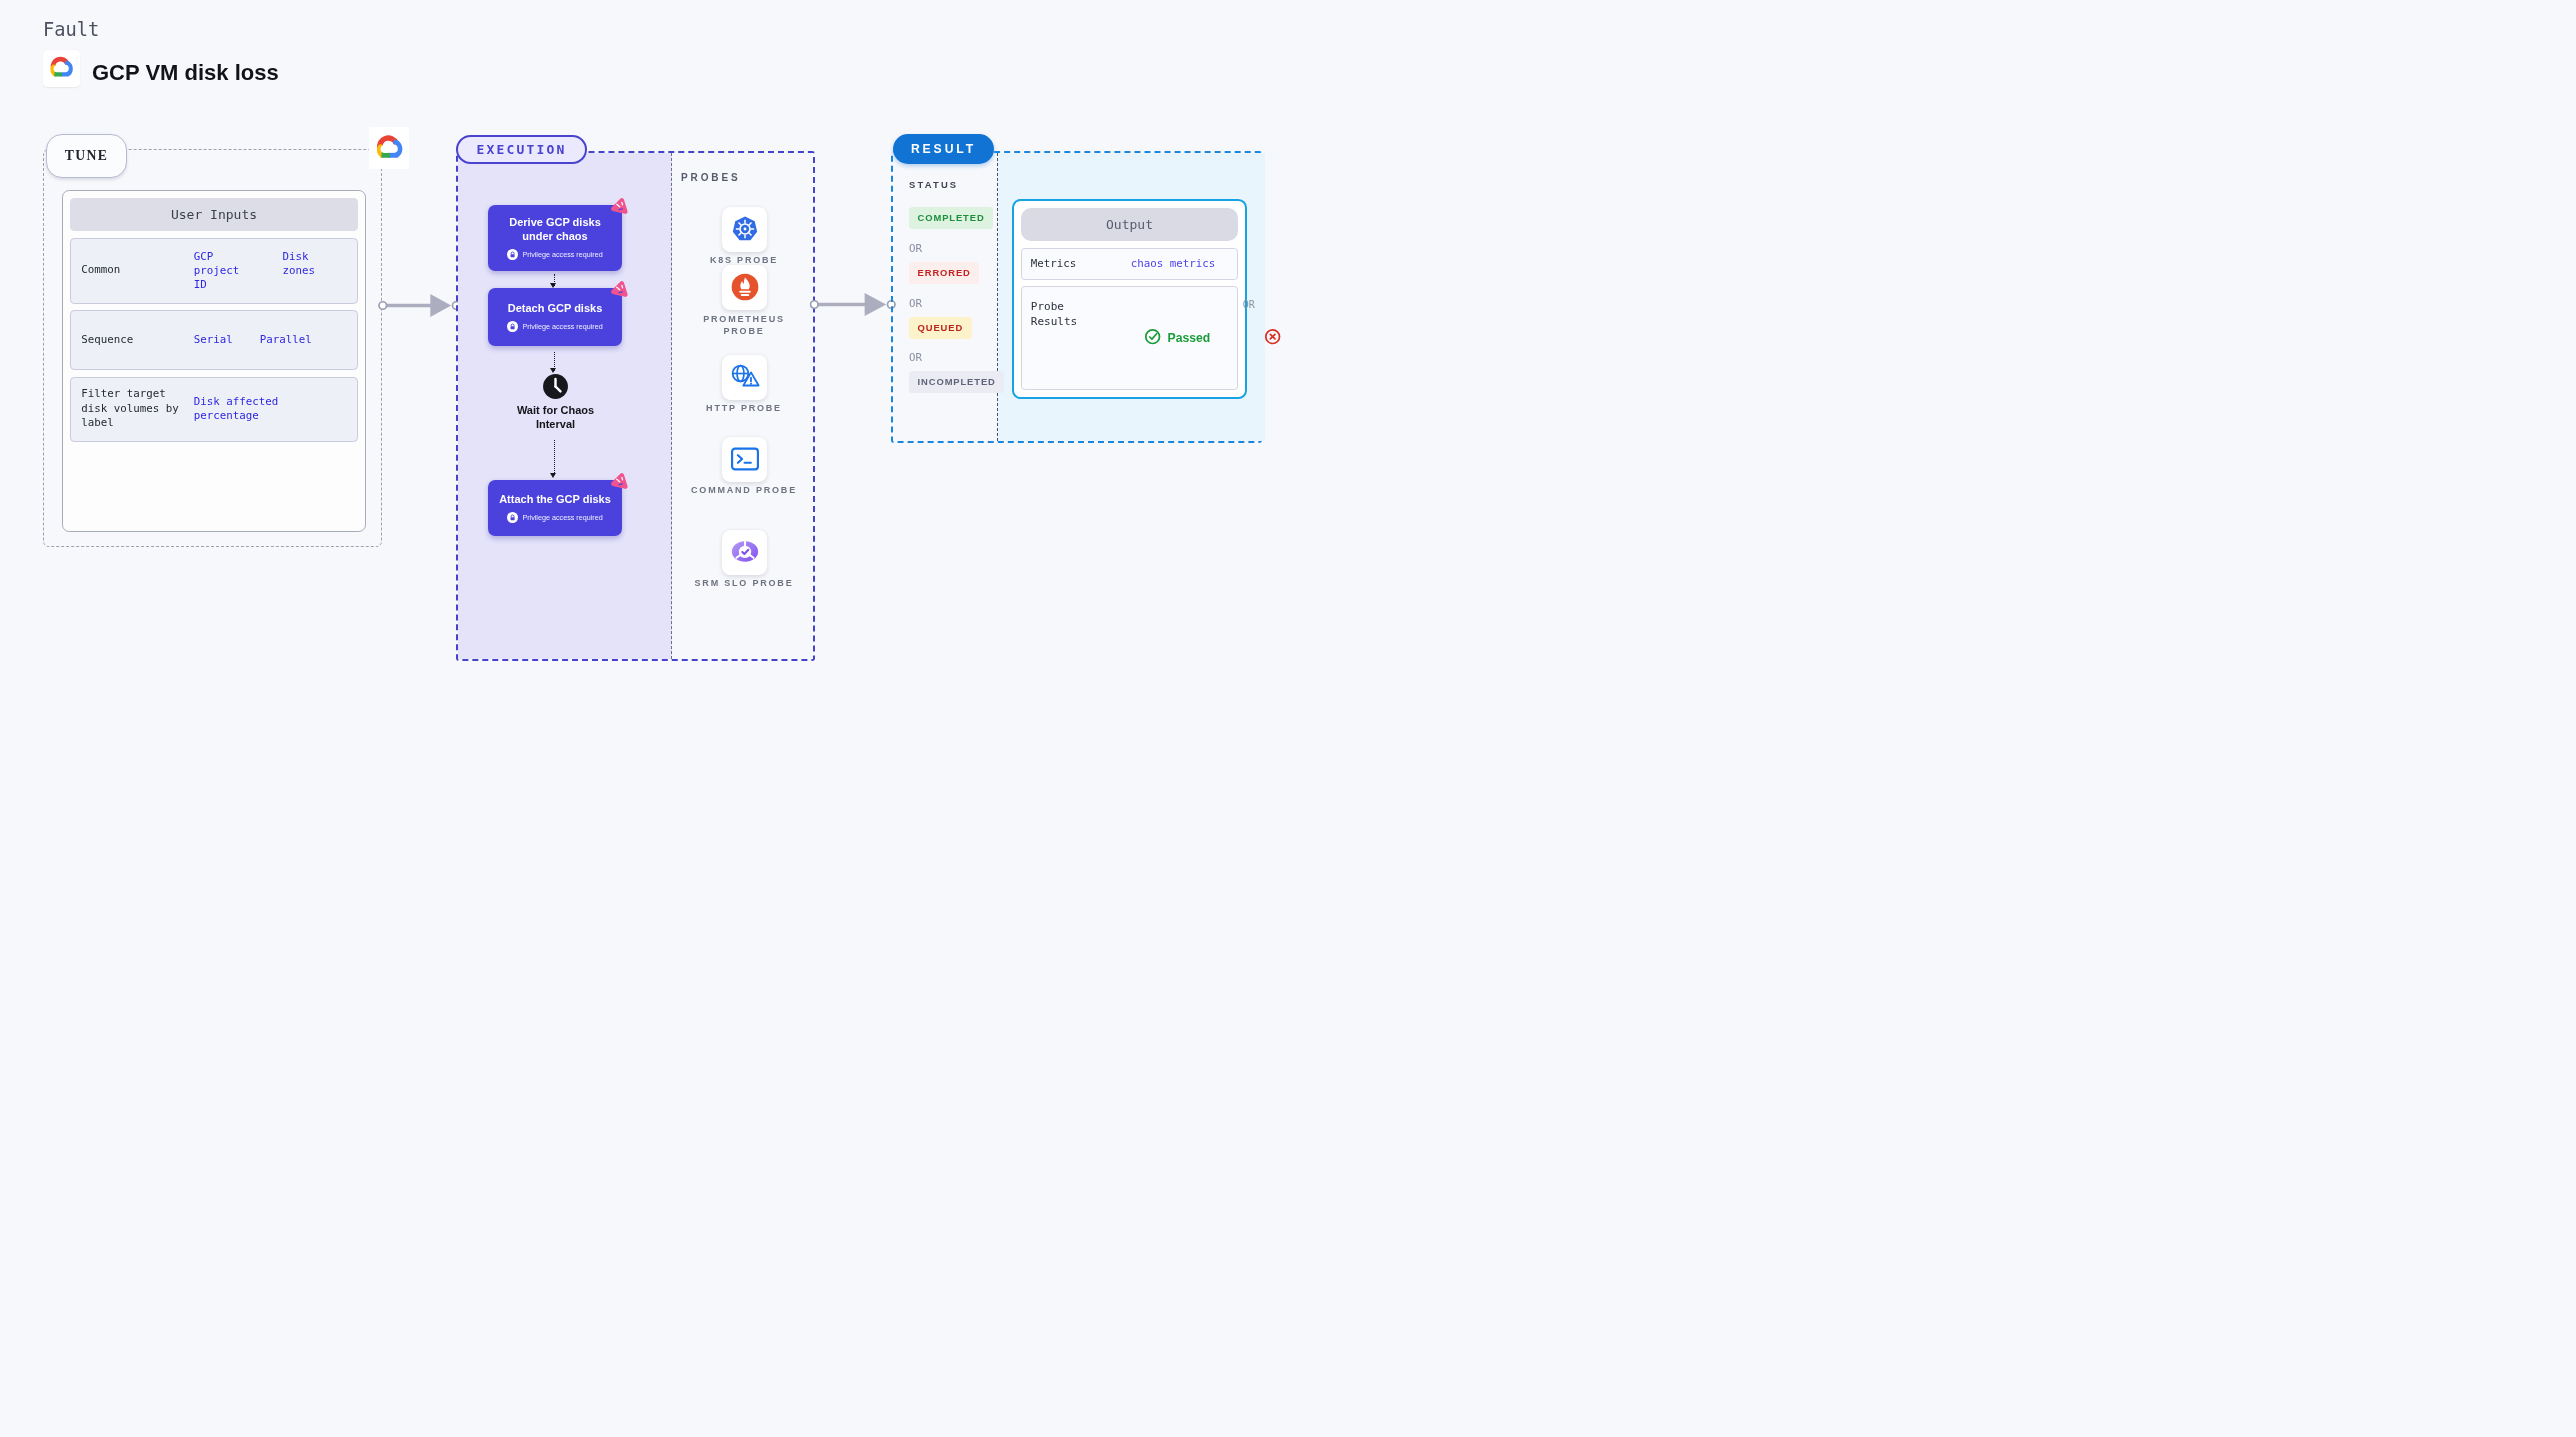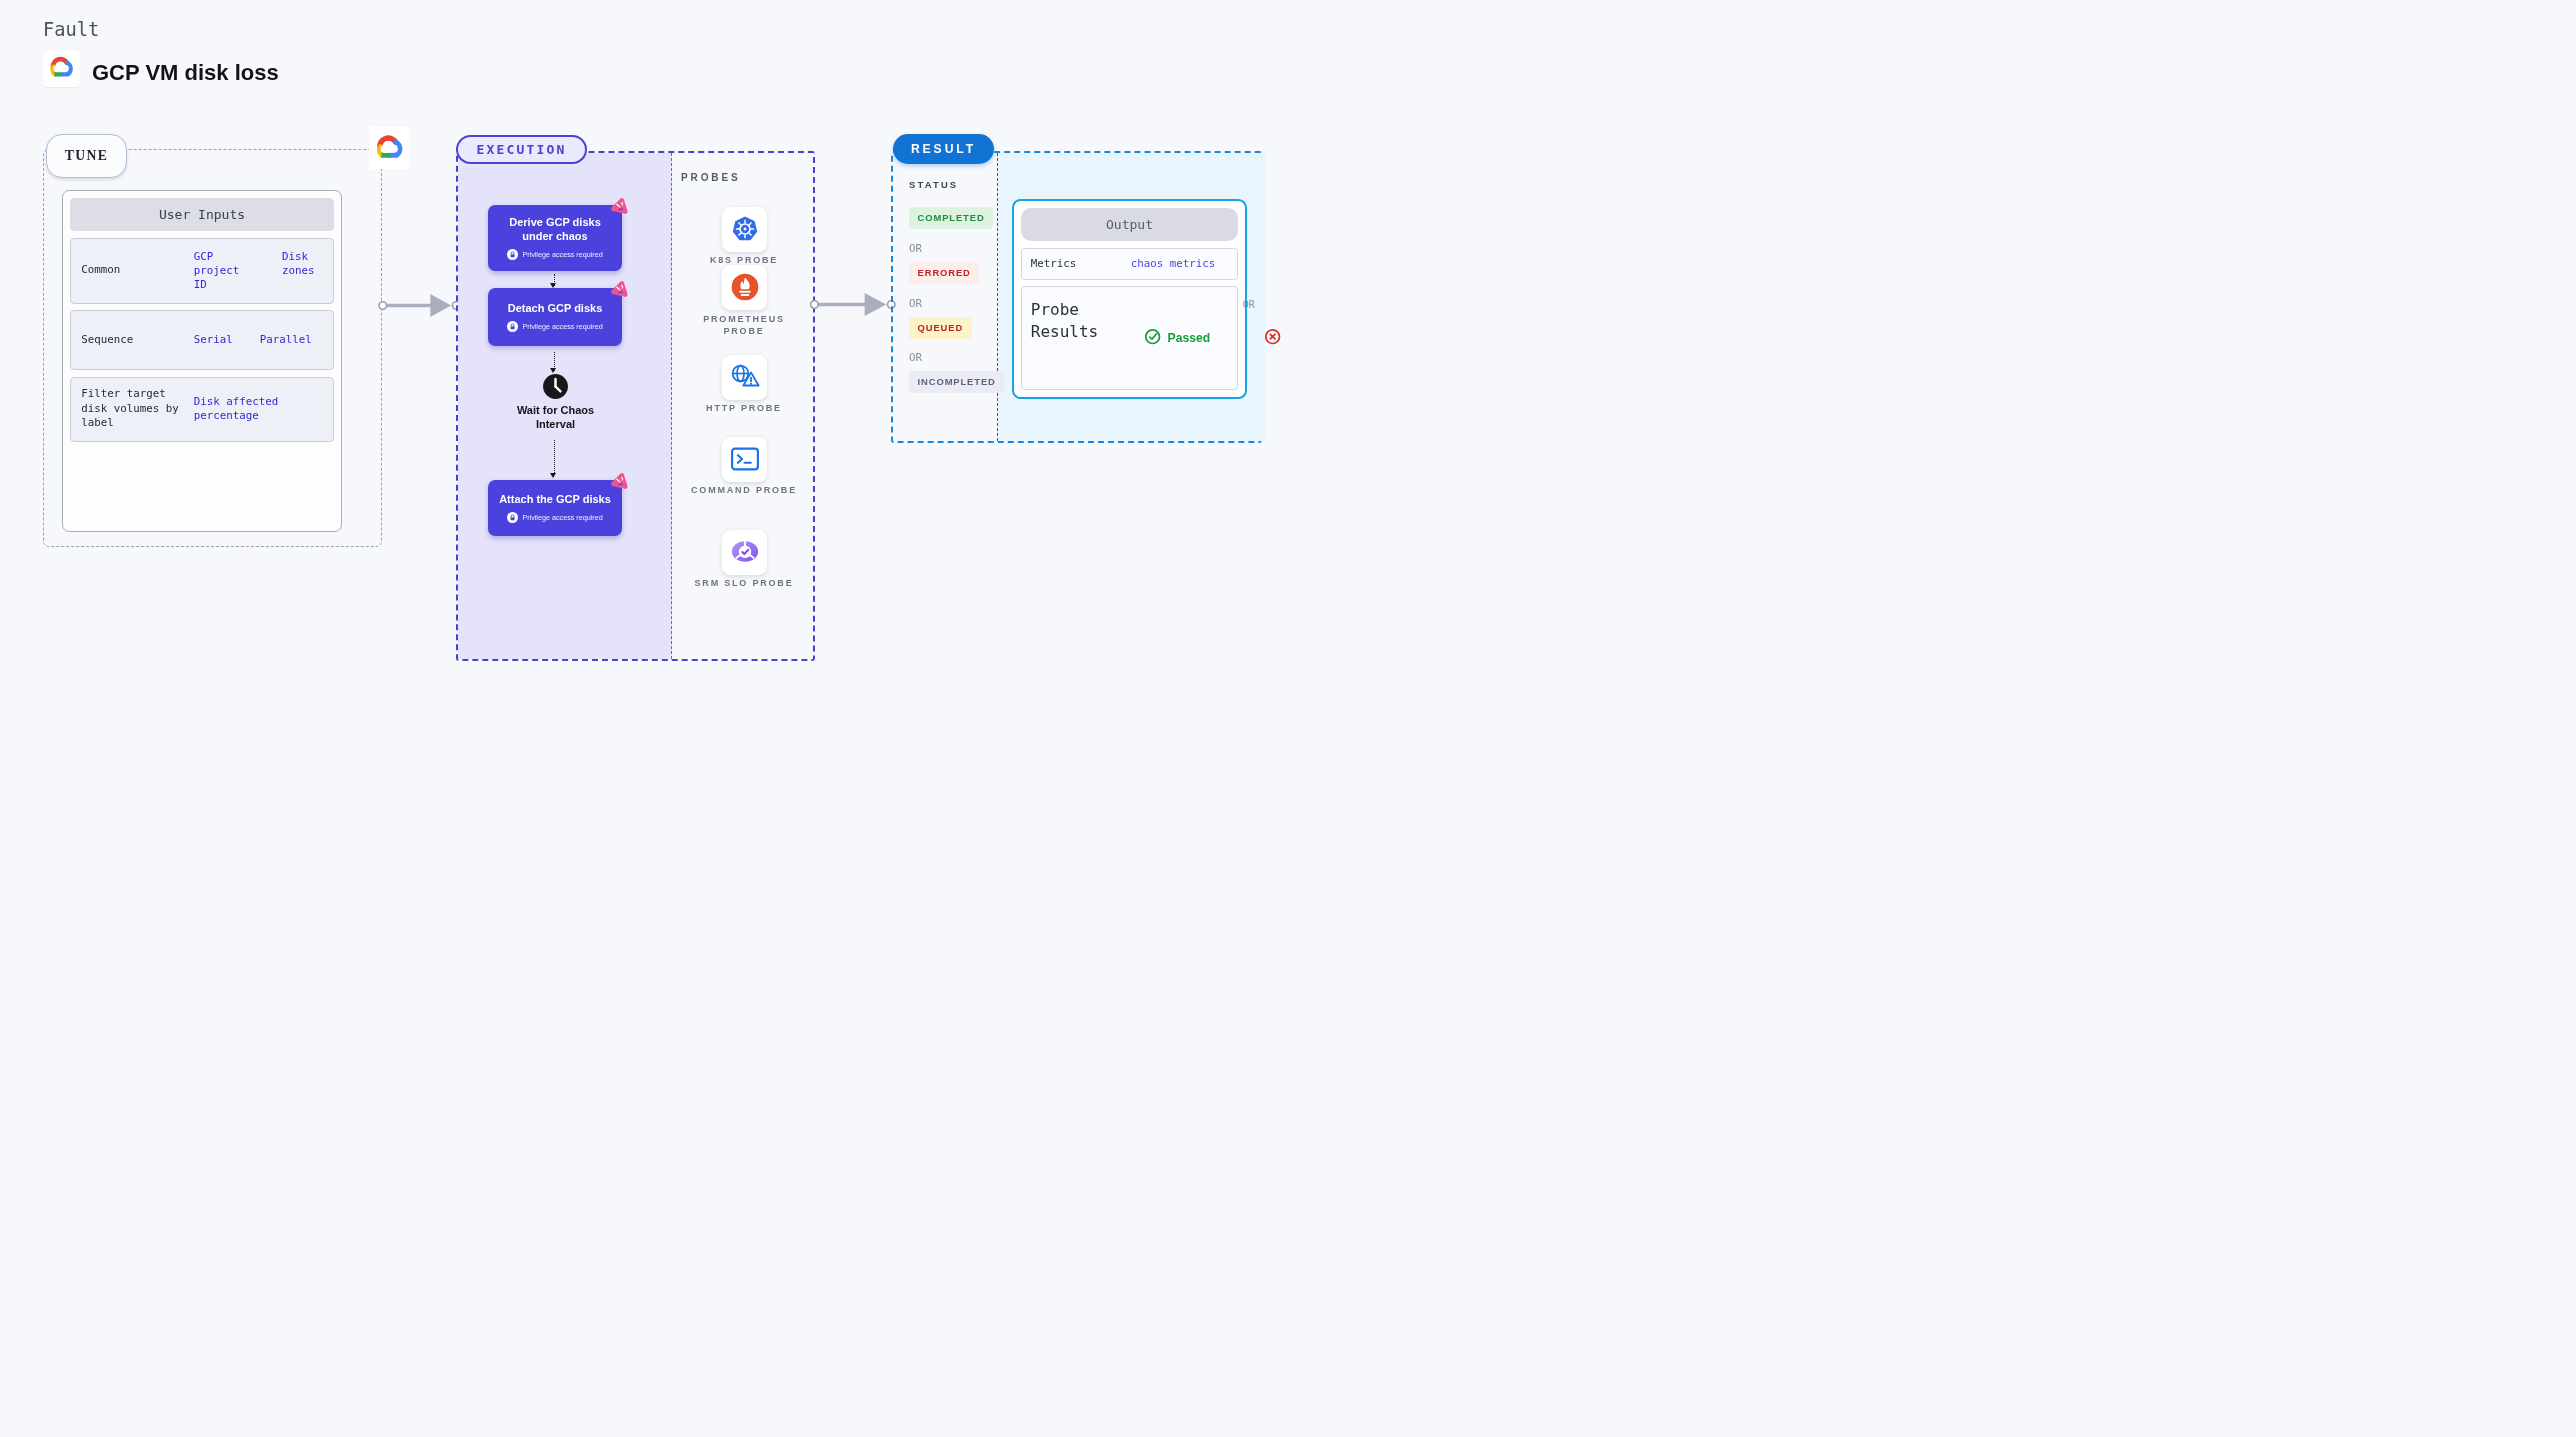--- a/index.html
+++ b/index.html
@@ -24,21 +24,21 @@
                border:2.2px solid #4a43cf; color:#4a43cf; font-family:"DejaVu Sans Mono",monospace;
                font-size:13px; letter-spacing:2.2px; }
   .pill-result { left:893px; top:134px; width:101px; height:30px; background:#1173d4; color:#fff;
                  font-size:12.2px; letter-spacing:2.9px; box-shadow:0 2.2px 4.3px rgba(17,115,212,.3); }
 
   
   .tune-box { position:absolute; left:43px; top:149px; width:339px; height:398px;
               border:1.4px dashed #9ba1ad; border-radius:5.8px; }
   .tune-logo-card { position:absolute; left:369px; top:127px; width:40px; height:42px; background:#fff;
                     display:flex; align-items:center; justify-content:center; }
-  .ui-card { position:absolute; left:62px; top:190px; width:280px; height:342px; background:#fdfdfe;
+  .ui-card { position:absolute; left:62px; top:190px; width:304px; height:342px; background:#fdfdfe;
              border:1.4px solid #a6abb8; border-radius:7.2px; padding:7.2px; display:flex;
              flex-direction:column; gap:6.5px; }
   .ui-header { height:33px; background:#dcdde6; border-radius:4.3px; display:flex; align-items:center;
                justify-content:center; font-family:"DejaVu Sans Mono",monospace; font-size:13px;
                color:#3c414d; flex:none; }
   .ui-row { background:#eef0f8; border:0.7px solid #c8cbda; border-radius:4.3px; display:flex;
             align-items:center; padding:5.8px 7.2px 5.8px 10px; }
   .ui-row-label { width:101px; flex:none; font-family:"DejaVu Sans Mono",monospace; font-size:10.8px;
                   color:#252a33; line-height:1.35; }
   .ui-row-values { display:flex; flex-direction:row; gap:27px; margin-left:11.5px; width:133px; }
@@ -93,21 +93,21 @@
                  border:2.2px solid #17a3e3; border-radius:8.6px; padding:7.2px; display:flex;
                  flex-direction:column; gap:6.5px; }
   .output-header { height:33px; background:#d9dae3; border-radius:10px; display:flex; align-items:center;
                    justify-content:center; font-family:"DejaVu Sans Mono",monospace; font-size:13px;
                    color:#575c6e; flex:none; }
   .output-row { background:#fafbfe; border:0.7px solid #d3d6e0; border-radius:3.6px;gap:24px; }
   .metrics-row { height:32px; display:flex; align-items:center; padding:0 8.6px; }
   .metrics-label { font-family:"DejaVu Sans Mono",monospace; font-size:10.8px; color:#2b303b; width:76px; }
   .metrics-value { font-family:"DejaVu Sans Mono",monospace; font-size:10.8px; color:#4d43ea; }
   .probe-results-row { flex:1; display:flex; padding:11.5px 8.6px; }
-  .pr-label { width:79px; flex:none; font-family:"DejaVu Sans Mono",monospace; font-size:16px;
+  .pr-label { width:79px; flex:none; font-family:"DejaVu Sans Mono",monospace; font-size:11px;
               color:#2b303b; line-height:1.4; }
   .pr-values { display:flex; flex-direction:row; gap:9.4px; margin-left:10px; }
   .pr-item { display:flex; align-items:center; gap:6.5px; font-size:12.2px; font-weight:bold; }
   .pr-passed { color:#1b9c3a; } .pr-failed { color:#d93025; }
   .pr-or { font-family:"DejaVu Sans Mono",monospace; font-size:10px; font-weight:normal;
            color:#8a8fa3; margin-left:23px; }
 </style>
 </head>
 <body>
 

